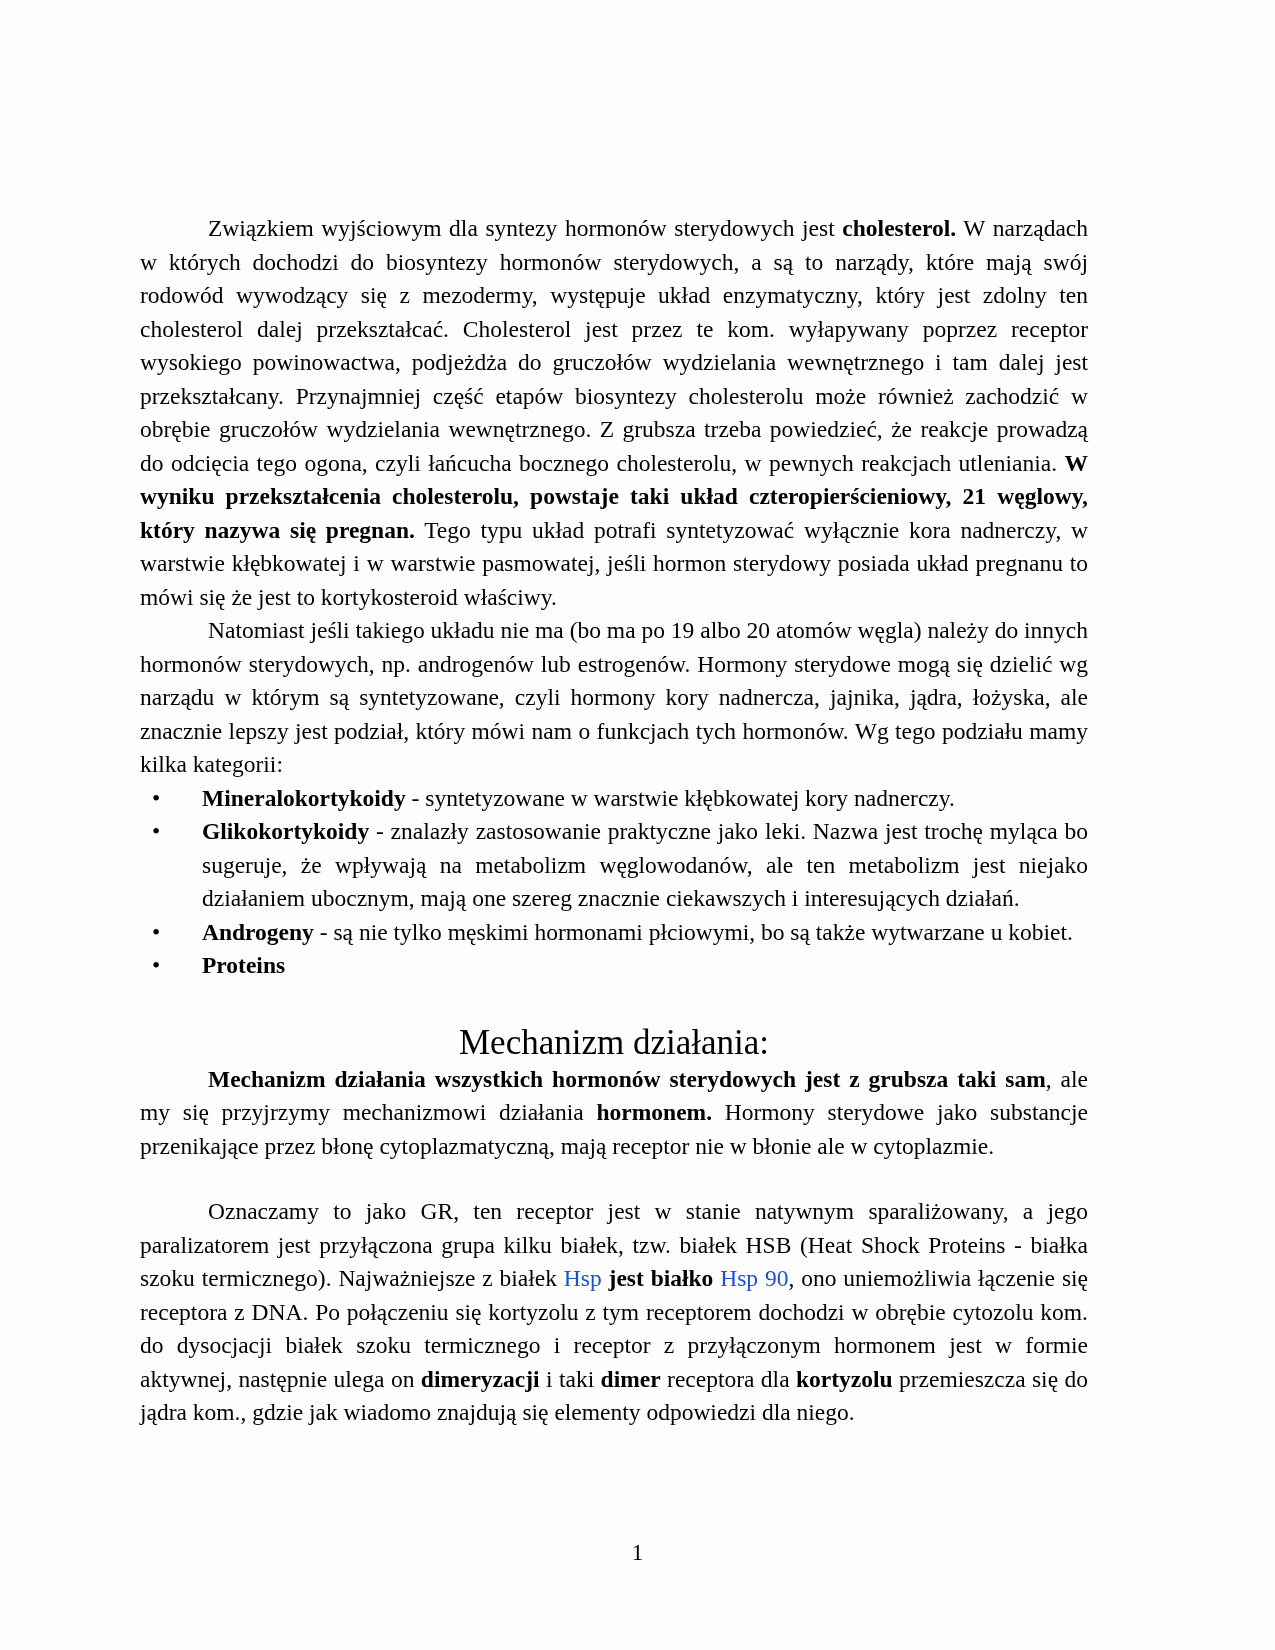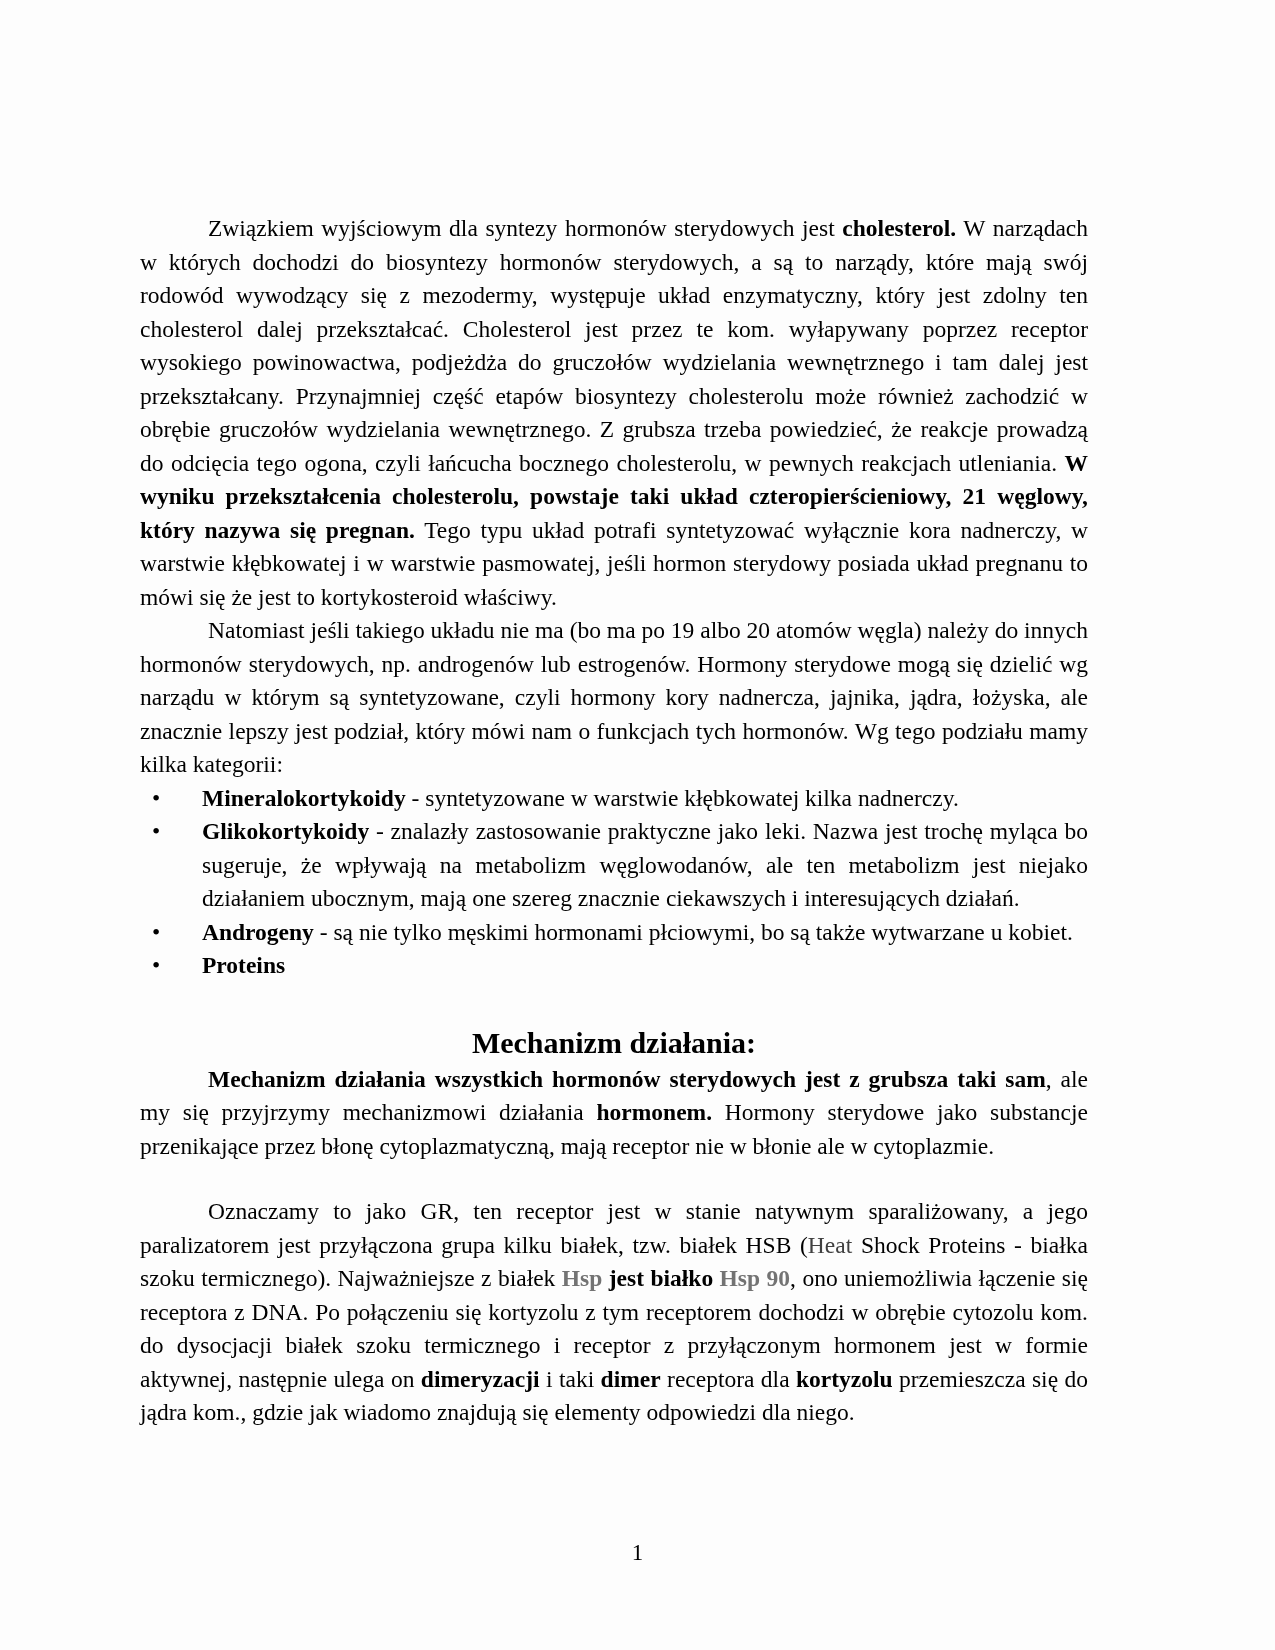--- a/index.html
+++ b/index.html
@@ -26,28 +26,28 @@
     margin: 0;
     font-size: 23.5px;
     line-height: 33.5px;
     text-align: justify;
     text-justify: inter-word;
     hyphens: none;
   }
   p.indent { text-indent: 68px; }
   p.noindent { text-indent: 0; }
   b, .b { font-weight: bold; }
-  .green { color: #404040; }
-  .greenb { color: #737373; font-weight: bold; margin-top: 14px; }
+  .green { color: #000000; }
+  .greenb { color: #1d4ed8; font-weight: normal; margin-top: 14px; }
 
   .heading {
     margin: 0;
-    font-size: 30px;
+    font-size: 35px;
     line-height: 40px;
-    font-weight: bold;
+    font-weight: normal;
     text-align: center;
   }
   .blockgap-lg { height: 40px; }
   .blockgap-md { height: 32px; }
 
   ul.bullets {
     margin: 0;
     padding: 0;
     list-style: none;
   }
@@ -82,21 +82,21 @@
 <div class="page">
 
   <div class="content">
 
     <p class="indent"><span>Związkiem wyjściowym dla syntezy hormonów sterydowych jest </span><b>cholesterol.</b><span> W narządach w których dochodzi do biosyntezy hormonów sterydowych, a są to narządy, które mają swój rodowód wywodzący się z mezodermy, występuje układ enzymatyczny, który jest zdolny ten cholesterol dalej przekształcać. Cholesterol jest przez te kom. wyłapywany poprzez receptor wysokiego powinowactwa, podjeżdża do gruczołów wydzielania wewnętrznego i tam dalej jest przekształcany. Przynajmniej część etapów biosyntezy cholesterolu może również zachodzić w obrębie gruczołów wydzielania wewnętrznego. Z grubsza trzeba powiedzieć, że reakcje prowadzą do odcięcia tego ogona, czyli łańcucha bocznego cholesterolu, w pewnych reakcjach utleniania. </span><b>W wyniku przekształcenia cholesterolu, powstaje taki układ czteropierścieniowy, 21 węglowy, który nazywa się pregnan.</b><span> Tego typu układ potrafi syntetyzować wyłącznie kora nadnerczy, w warstwie kłębkowatej i w warstwie pasmowatej, jeśli hormon sterydowy posiada układ pregnanu to mówi się że jest to kortykosteroid właściwy.</span></p>
 
     <p class="indent"><span>Natomiast jeśli takiego układu nie ma (bo ma po 19 albo 20 atomów węgla) należy do innych hormonów sterydowych, np. androgenów lub estrogenów. Hormony sterydowe mogą się dzielić wg narządu w którym są syntetyzowane, czyli hormony kory nadnercza, jajnika, jądra, łożyska, ale znacznie lepszy jest podział, który mówi nam o funkcjach tych hormonów. Wg tego podziału mamy kilka kategorii:</span></p>
 
     <ul class="bullets">
       <li>
-        <span class="bullet-dot">•</span><b>Mineralokortykoidy</b><span> - syntetyzowane w warstwie kłębkowatej kilka nadnerczy.</span>
+        <span class="bullet-dot">•</span><b>Mineralokortykoidy</b><span> - syntetyzowane w warstwie kłębkowatej kory nadnerczy.</span>
       </li>
       <li>
         <span class="bullet-dot">•</span><b>Glikokortykoidy</b><span> - znalazły zastosowanie praktyczne jako leki. Nazwa jest trochę myląca bo sugeruje, że wpływają na metabolizm węglowodanów, ale ten metabolizm jest niejako działaniem ubocznym, mają one szereg znacznie ciekawszych i interesujących działań.</span>
       </li>
       <li>
         <span class="bullet-dot">•</span><b>Androgeny</b><span> - są nie tylko męskimi hormonami płciowymi, bo są także wytwarzane u kobiet.</span>
       </li>
       <li>
         <span class="bullet-dot">•</span><b>Proteins</b><span></span>
       </li>

